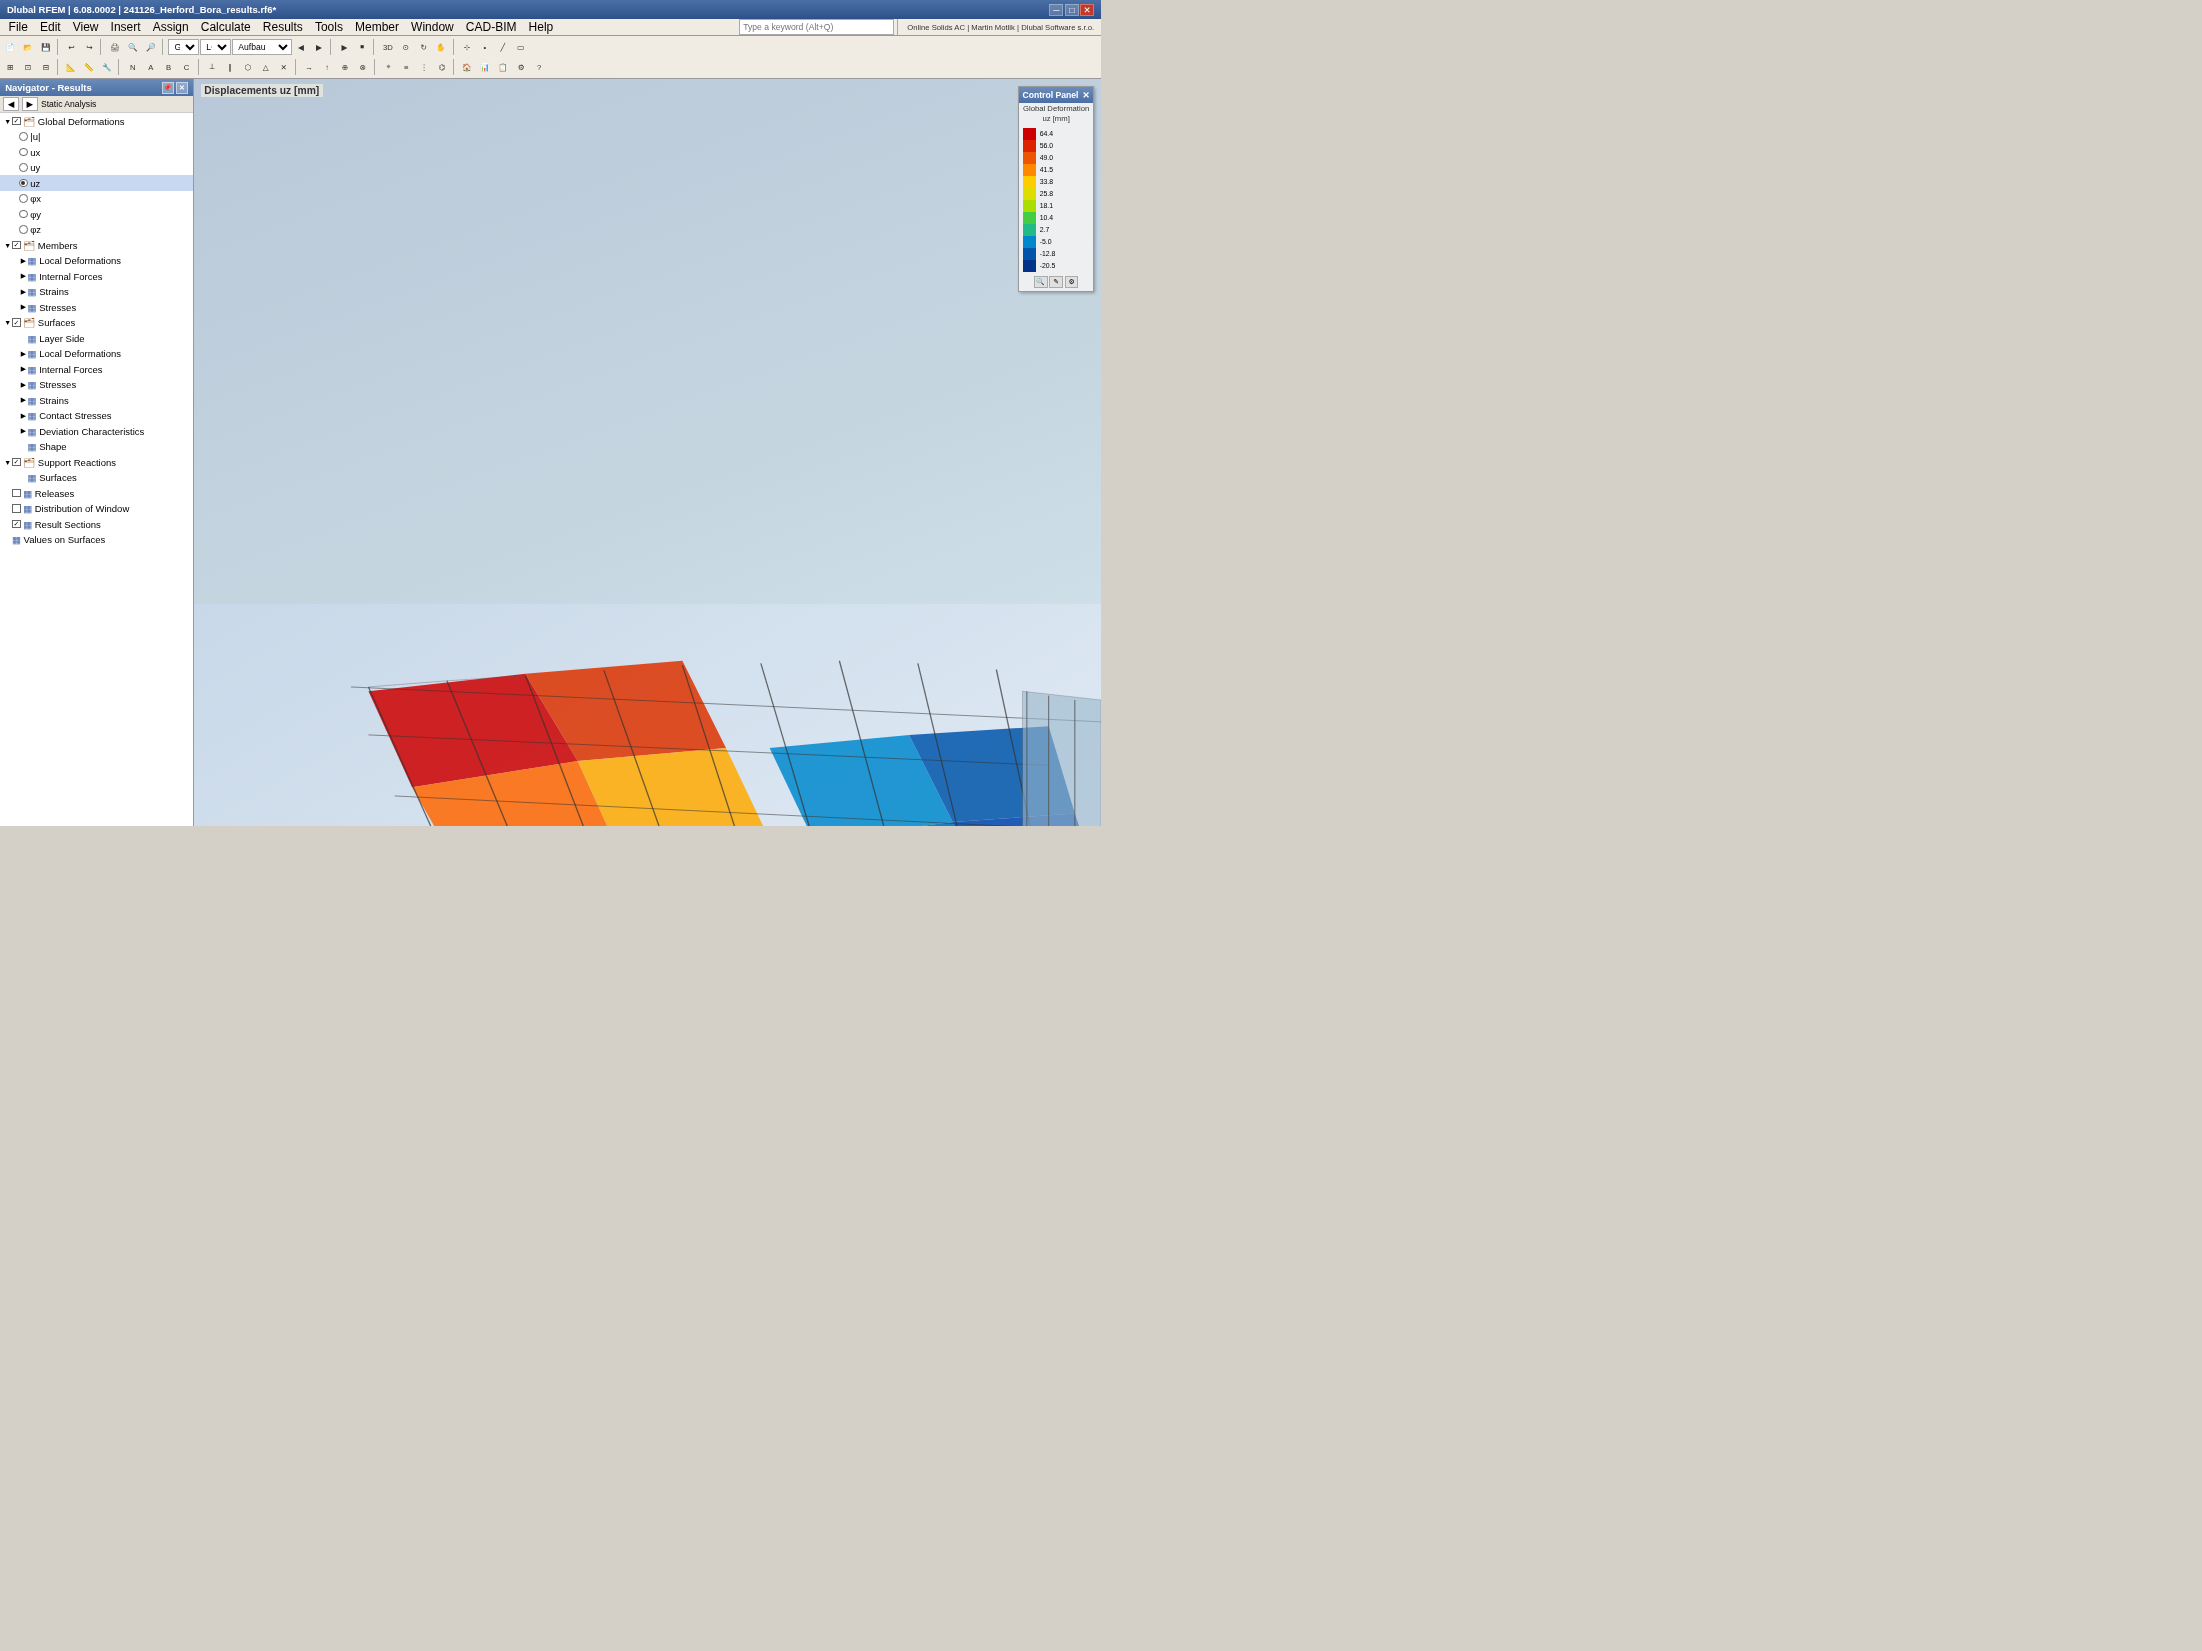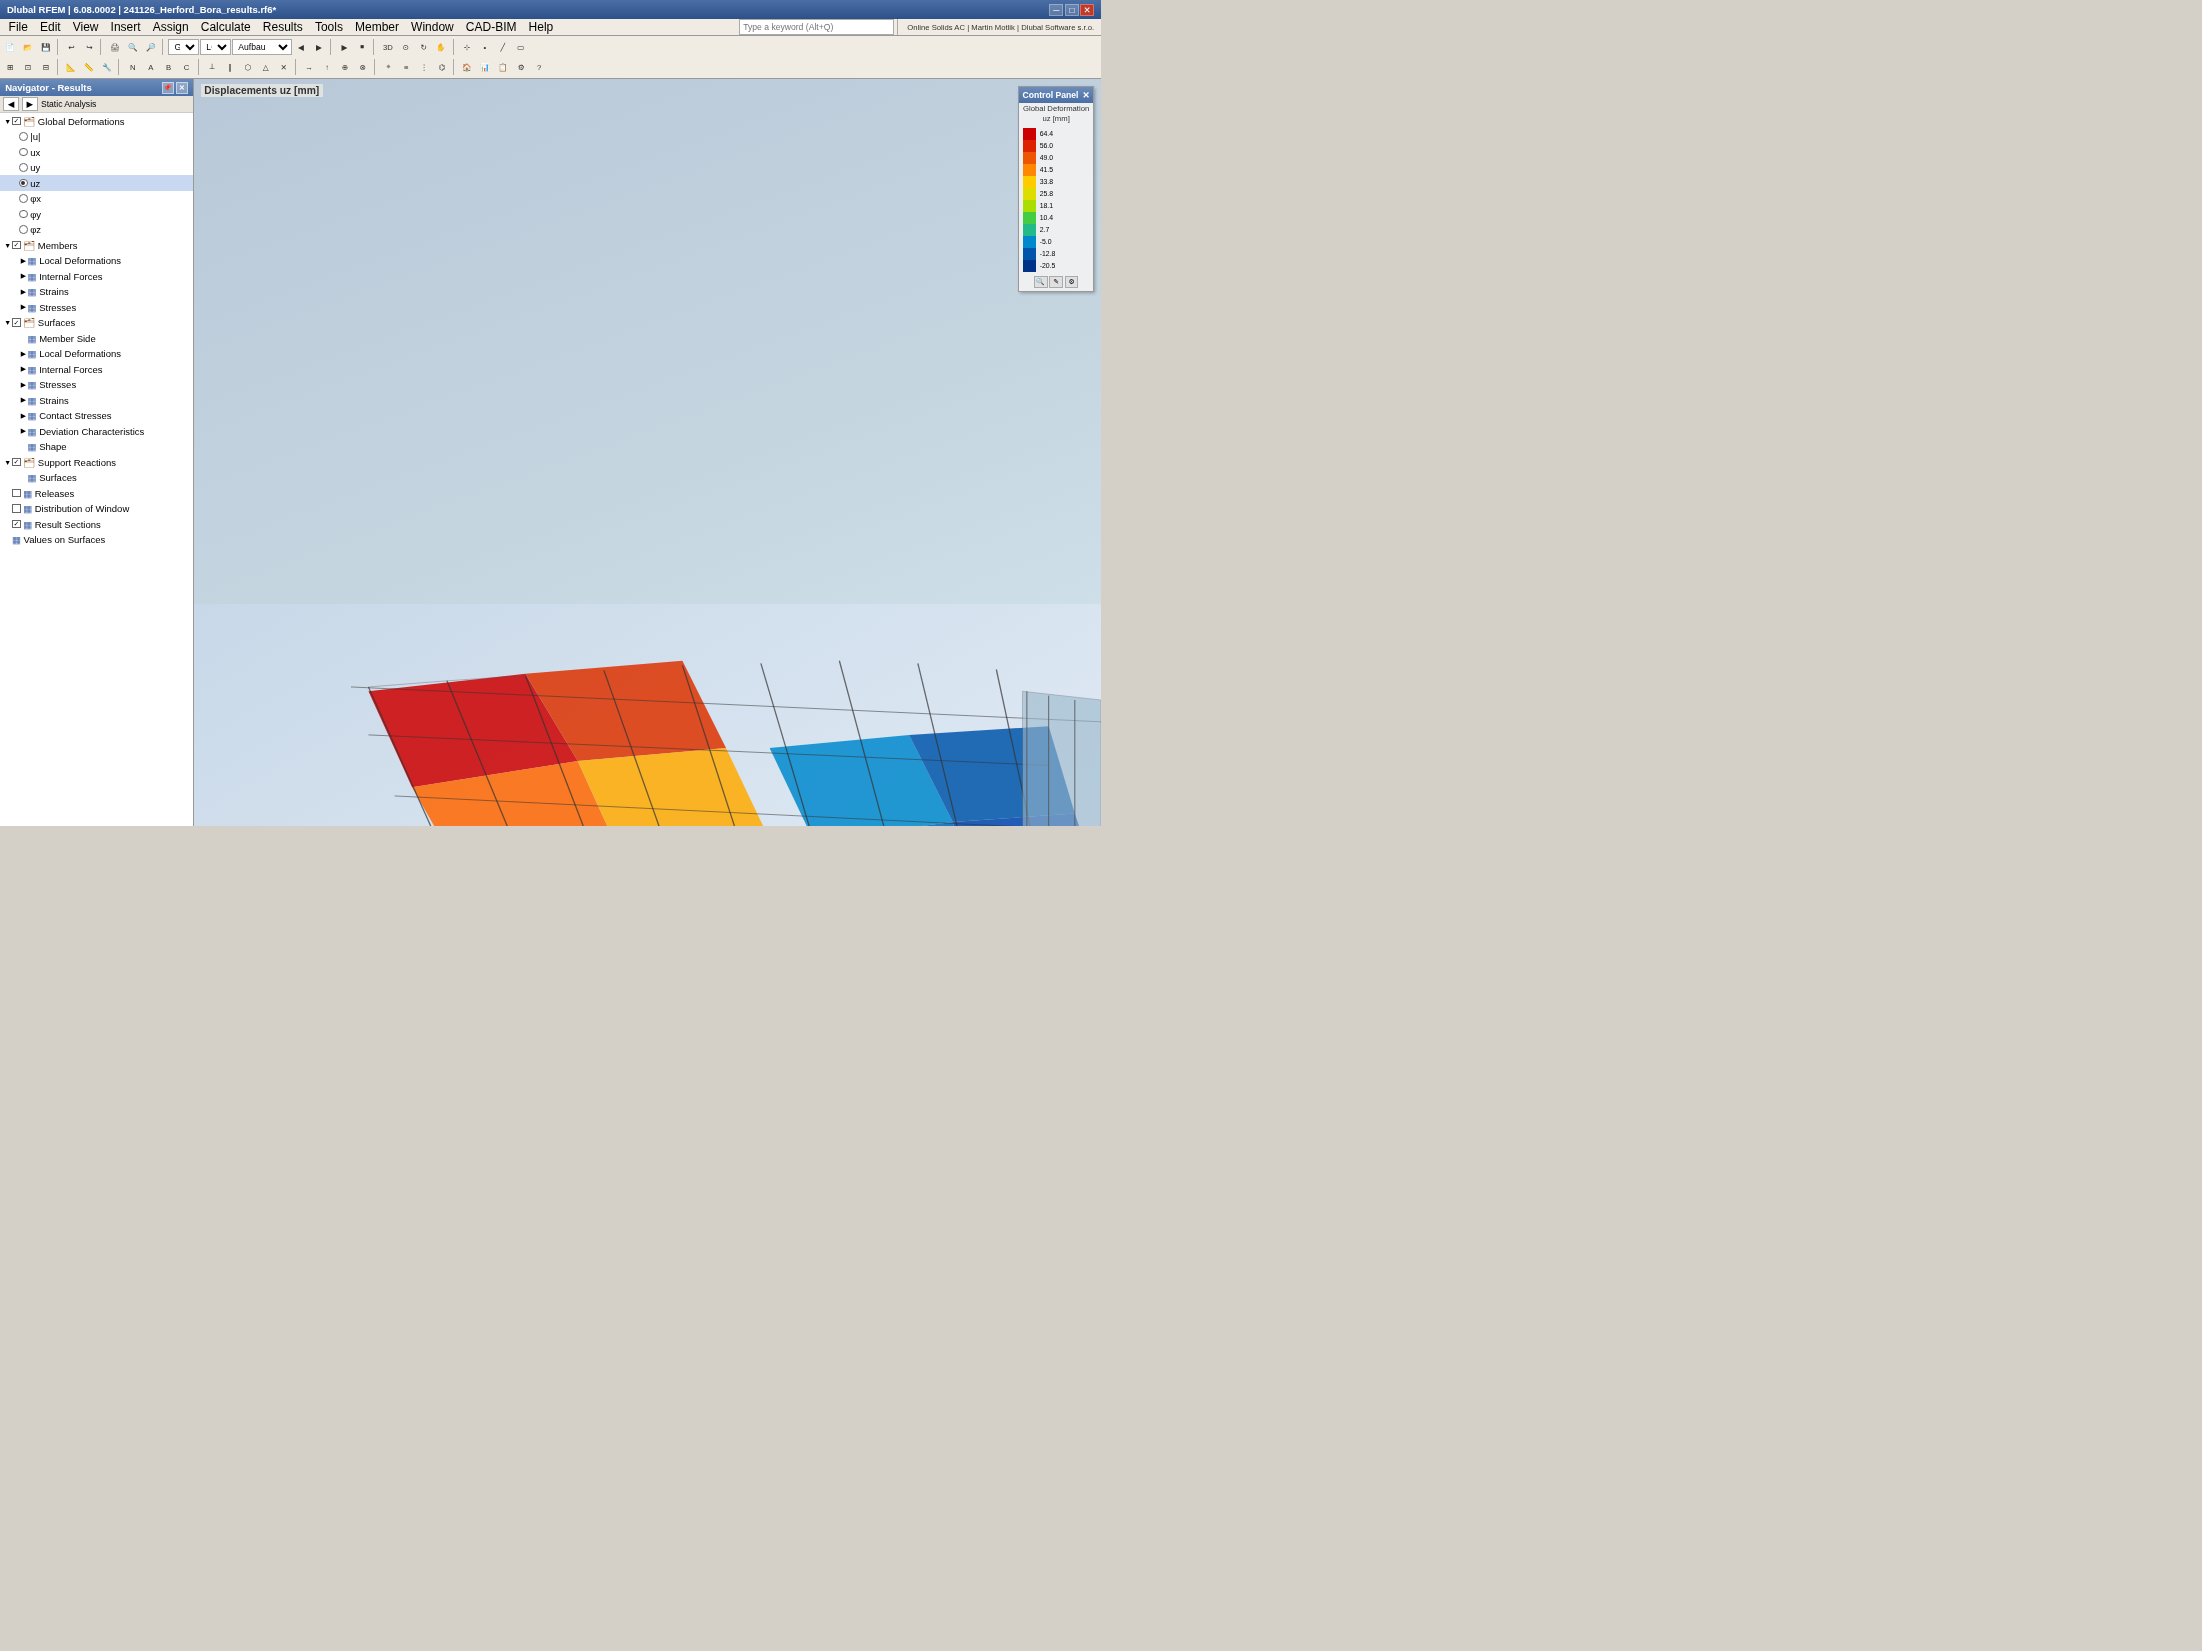--- a/index.html
+++ b/index.html
@@ -542,21 +542,21 @@
 
       <div class="nav-item">
         <span class="expand">▼</span>
         <span class="checkbox" style="font-size:6.9px;">✓</span>
         <span style="color:#8b4513; margin-right:2.6px;">🗂</span>
         <span>Surfaces</span>
       </div>
       <div class="nav-item" style="padding-left:19px;">
         <span class="expand"> </span>
         <span style="margin-right:2.6px; color:#4466aa;">▦</span>
-        <span>Member Side</span>
+        <span>Layer Side</span>
       </div>
       <div class="nav-item" style="padding-left:19px;">
         <span class="expand">▶</span>
         <span style="margin-right:2.6px; color:#4466aa;">▦</span>
         <span>Local Deformations</span>
       </div>
       <div class="nav-item" style="padding-left:19px;">
         <span class="expand">▶</span>
         <span style="margin-right:2.6px; color:#4466aa;">▦</span>
         <span>Internal Forces</span>

